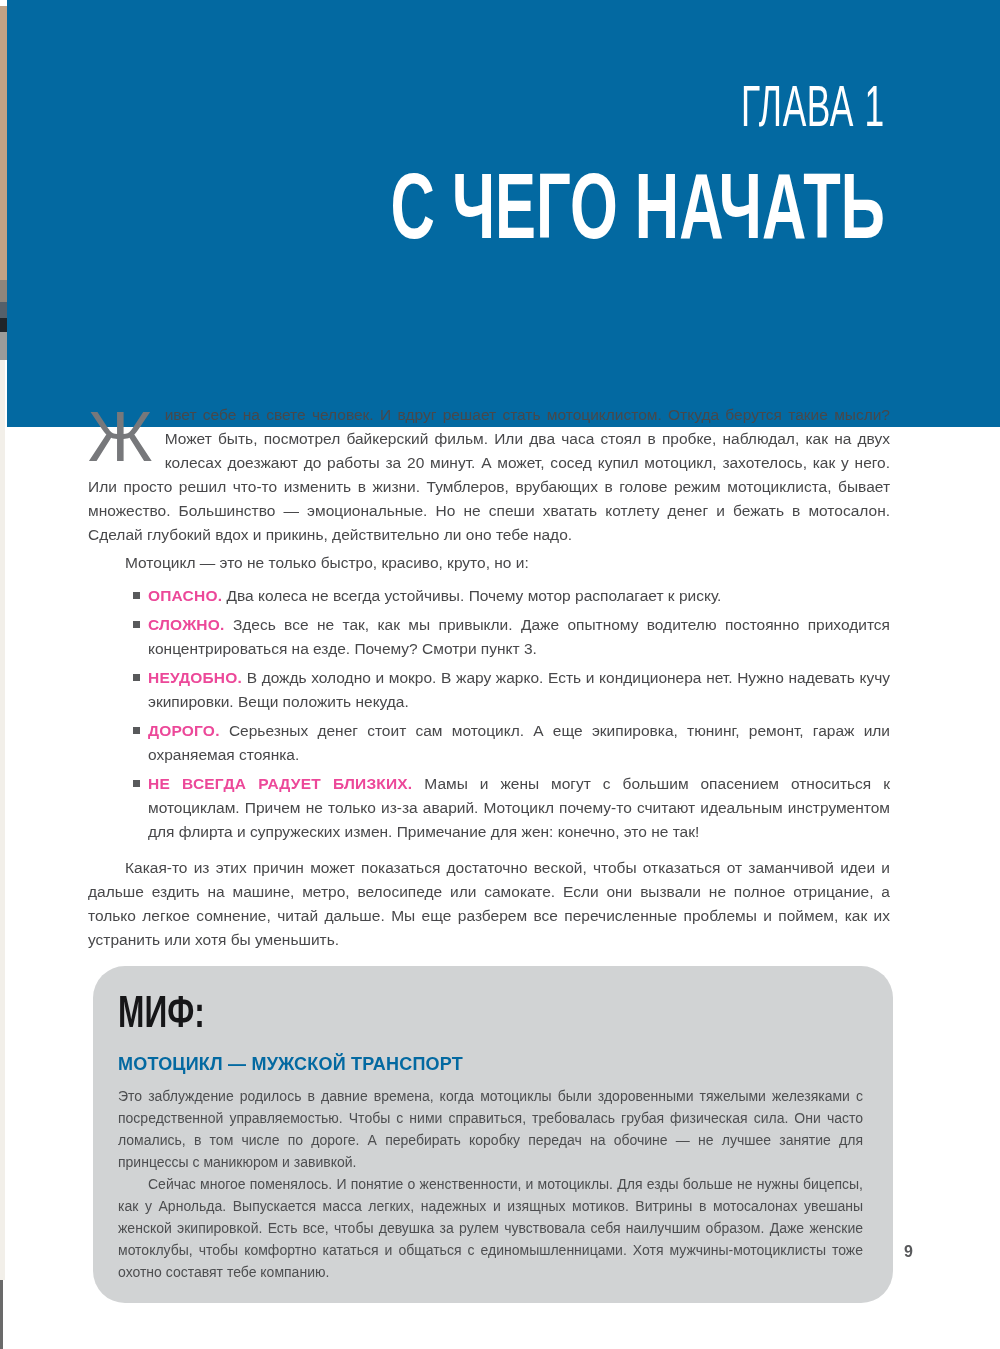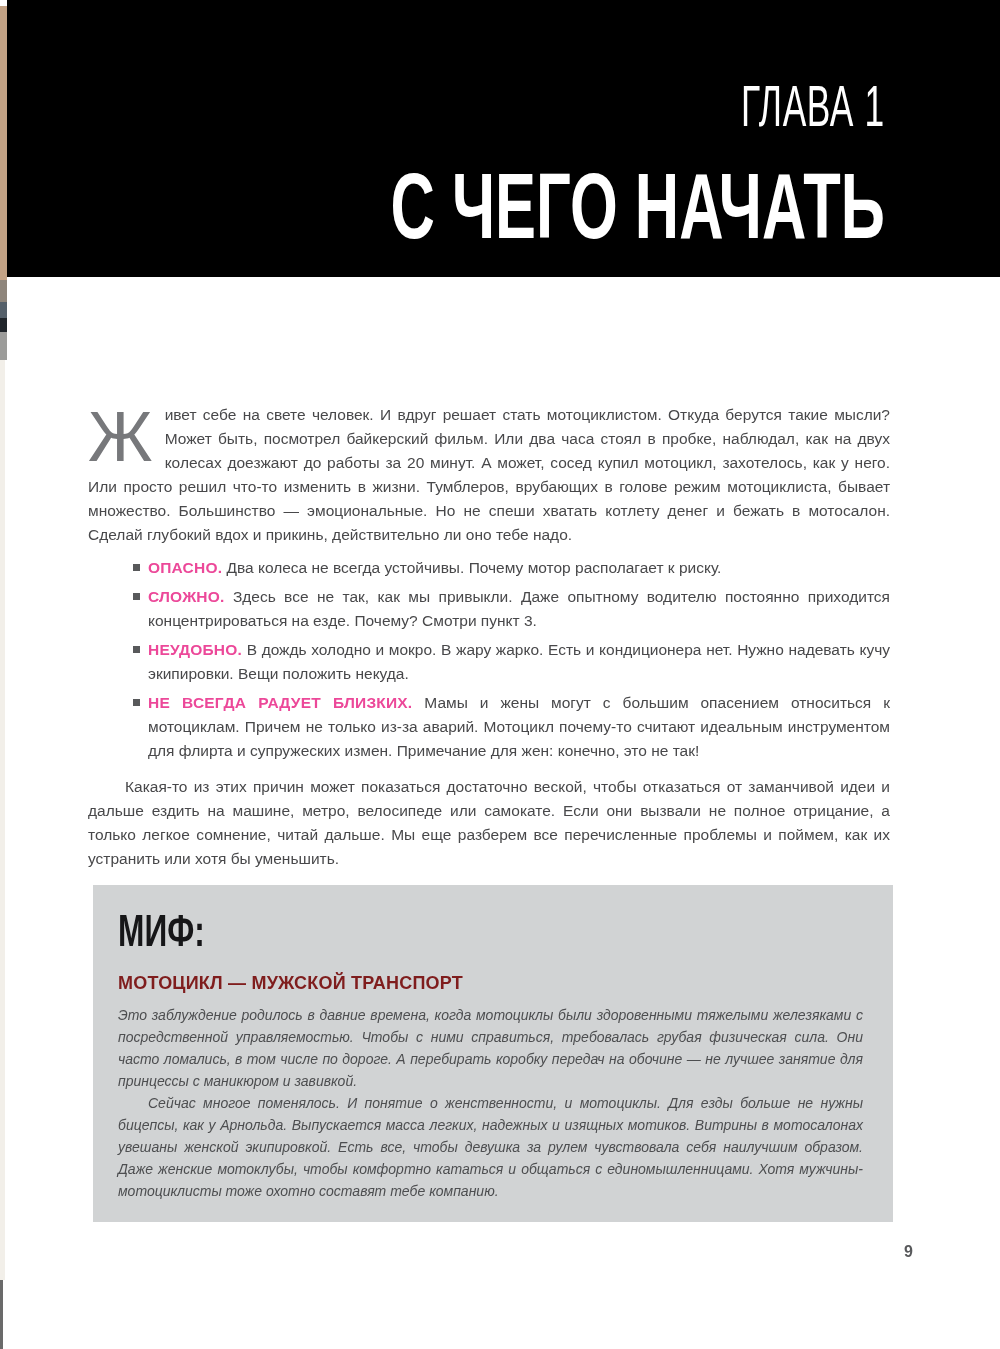--- a/index.html
+++ b/index.html
@@ -19,22 +19,22 @@
   .seg3 { top: 280px; height: 22px;  width: 7px; background: #8e857b; }
   .seg4 { top: 302px; height: 16px;  width: 7px; background: #55606a; }
   .seg5 { top: 318px; height: 14px;  width: 7px; background: #20252a; }
   .seg6 { top: 332px; height: 28px;  width: 7px; background: #9c9c9a; }
   .seg7 { top: 360px; height: 920px; width: 5px; background: #f2efe9; }
   .seg8 { top: 1280px; height: 69px; width: 3px; background: #6a6a6a; }
 
   
   .band {
     position: absolute; left: 7px; top: 0;
-    width: 993px; height: 277px;
-    background: #000000;
+    width: 993px; height: 427px;
+    background: #0369a1;
   }
   .chapter-label {
     position: absolute; top: 78px; right: 115px;
     color: #ffffff; font-size: 57px; font-weight: 400;
     line-height: 1; white-space: nowrap; letter-spacing: 1px;
     transform: scaleX(0.62); transform-origin: 100% 0;
   }
   .chapter-title {
     position: absolute; top: 160px; right: 115px;
     color: #ffffff; font-size: 93px; font-weight: 700;
@@ -65,36 +65,36 @@
   }
   .lead { font-weight: 700; color: #ec4899; letter-spacing: 0.2px; }
 
   .closing { text-indent: 37px; margin-top: 12px !important; }
 
   
   .myth {
     margin: 14px 0 0 5px; width: 800px; box-sizing: border-box;
     background: #d1d3d4; color: #4d4e50;
     padding: 20px 30px 20px 25px;
+    border-radius: 32px;
   }
   .myth-label {
     display: inline-block;
     font-size: 44px; font-weight: 700; color: #161618;
     line-height: 0.8; white-space: nowrap;
     transform: scaleX(0.72); transform-origin: 0 50%;
     margin: 8px 0 0 0;
   }
   .myth-heading {
-    font-size: 18px; font-weight: 700; color: #7f1d1d;
+    font-size: 18px; font-weight: 700; color: #0369a1;
     letter-spacing: 0.2px; margin: 18px 0 9px 0;
   }
   .myth p {
     font-size: 14px; line-height: 22px; margin: 0;
     text-align: justify;
-    font-style: italic;
   }
   .myth p.indent { text-indent: 30px; }
 
   .page-num {
     position: absolute; top: 1243px; right: 87px;
     font-size: 16px; font-weight: 700; color: #58595b;
   }
 </style>
 </head>
 <body>
@@ -111,36 +111,42 @@
 </div>
 
 <header class="band">
   <div class="chapter-label">ГЛАВА 1</div>
   <div class="chapter-title">С ЧЕГО НАЧАТЬ</div>
 </header>
 
 <main class="content">
   <p><span class="dropcap">Ж</span><span>ивет себе на свете человек. И вдруг решает стать мотоциклистом. Откуда берутся такие мысли? Может быть, посмотрел байкерский фильм. Или два часа стоял в пробке, наблюдал, как на двух колесах доезжают до работы за 20 минут. А может, сосед купил мотоцикл, захотелось, как у него. Или просто решил что-то изменить в жизни. Тумблеров, врубающих в голове режим мотоциклиста, бывает множество. Большинство — эмоциональные. Но не спеши хватать котлету денег и бежать в мотосалон. Сделай глубокий вдох и прикинь, действительно ли оно тебе надо.</span></p>
 
+  <p class="p-lead">Мотоцикл — это не только быстро, красиво, круто, но и:</p>
 
   <ul class="drawbacks">
     <li>
       <span class="bullet-square"></span>
       <span class="lead">ОПАСНО.</span>
       <span>Два колеса не всегда устойчивы. Почему мотор располагает к риску.</span>
     </li>
     <li>
       <span class="bullet-square"></span>
       <span class="lead">СЛОЖНО.</span>
       <span>Здесь все не так, как мы привыкли. Даже опытному водителю постоянно приходится концентрироваться на езде. Почему? Смотри пункт 3.</span>
     </li>
     <li>
       <span class="bullet-square"></span>
       <span class="lead">НЕУДОБНО.</span>
       <span>В дождь холодно и мокро. В жару жарко. Есть и кондиционера нет. Нужно надевать кучу экипировки. Вещи положить некуда.</span>
+    </li>
+    <li>
+      <span class="bullet-square"></span>
+      <span class="lead">ДОРОГО.</span>
+      <span>Серьезных денег стоит сам мотоцикл. А еще экипировка, тюнинг, ремонт, гараж или охраняемая стоянка.</span>
     </li>
     <li>
       <span class="bullet-square"></span>
       <span class="lead">НЕ ВСЕГДА РАДУЕТ БЛИЗКИХ.</span>
       <span>Мамы и жены могут с большим опасением относиться к мотоциклам. Причем не только из-за аварий. Мотоцикл почему-то считают идеальным инструментом для флирта и супружеских измен. Примечание для жен: конечно, это не так!</span>
     </li>
   </ul>
 
   <p class="closing">Какая-то из этих причин может показаться достаточно веской, чтобы отказаться от заманчивой идеи и дальше ездить на машине, метро, велосипеде или самокате. Если они вызвали не полное отрицание, а только легкое сомнение, читай дальше. Мы еще разберем все перечисленные проблемы и поймем, как их устранить или хотя бы уменьшить.</p>
 

